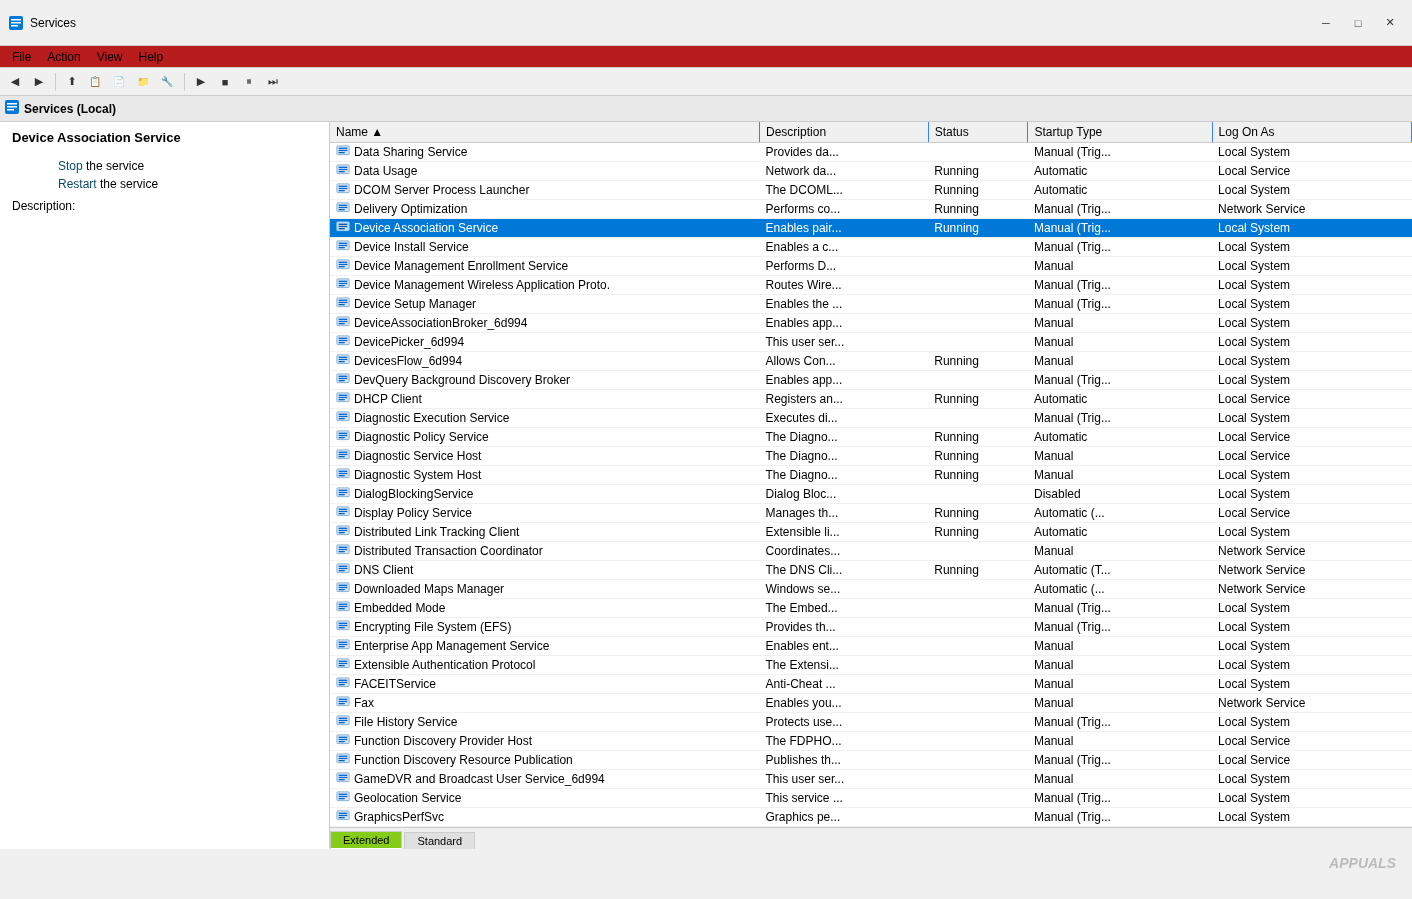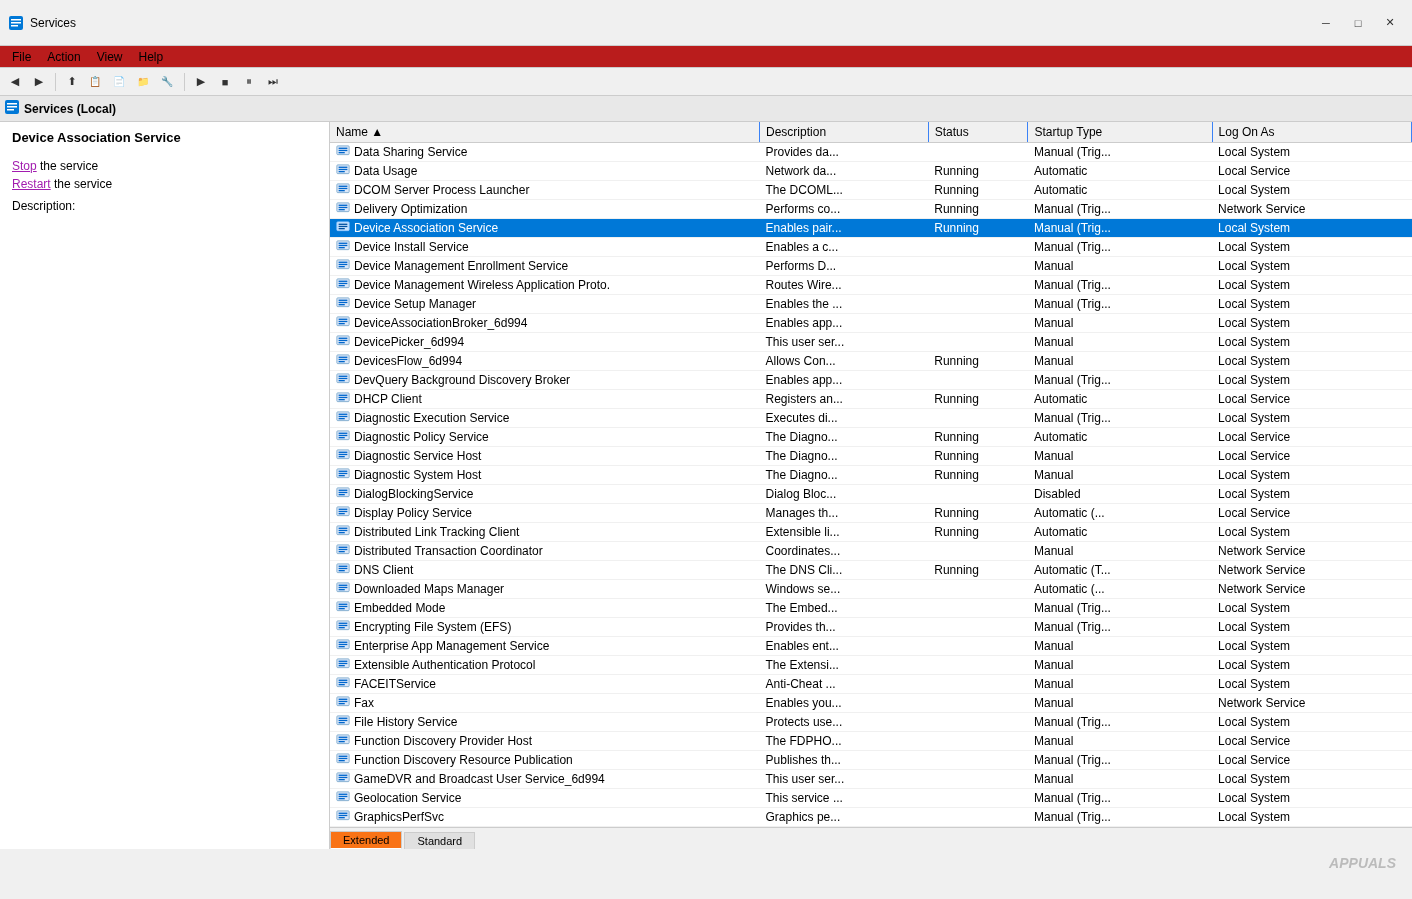--- a/index.html
+++ b/index.html
@@ -85,24 +85,24 @@
       display: flex;
       flex-direction: column;
       padding: 8px 12px;
     }
     .panel-title {
       font-weight: bold;
       font-size: 13px;
       margin-bottom: 8px;
     }
     .panel-link {
-      color: #a21caf;
-      text-decoration: underline;
+      color: #0c4a6e;
       cursor: pointer;
       font-size: 12px;
+      margin-left: 46px;
     }
     .panel-text { font-size: 12px; margin-top: 8px; }
     .panel-desc { font-size: 12px; margin-top: 4px; color: #333; }
 
     
     .right-panel {
       flex: 1;
       display: flex;
       flex-direction: column;
       overflow: hidden;
@@ -180,21 +180,21 @@
     .bottom-tab {
       padding: 2px 12px;
       border: 1px solid #ccc;
       border-bottom: none;
       background: #e0e0e0;
       font-size: 11px;
       cursor: pointer;
       margin-right: 2px;
     }
     .bottom-tab.active {
-      background: #f97316;
+      background: #84cc16;
       border-bottom: 1px solid white;
       z-index: 1;
       position: relative;
     }
 
     
     .watermark {
       position: absolute;
       bottom: 26px;
       right: 16px;

